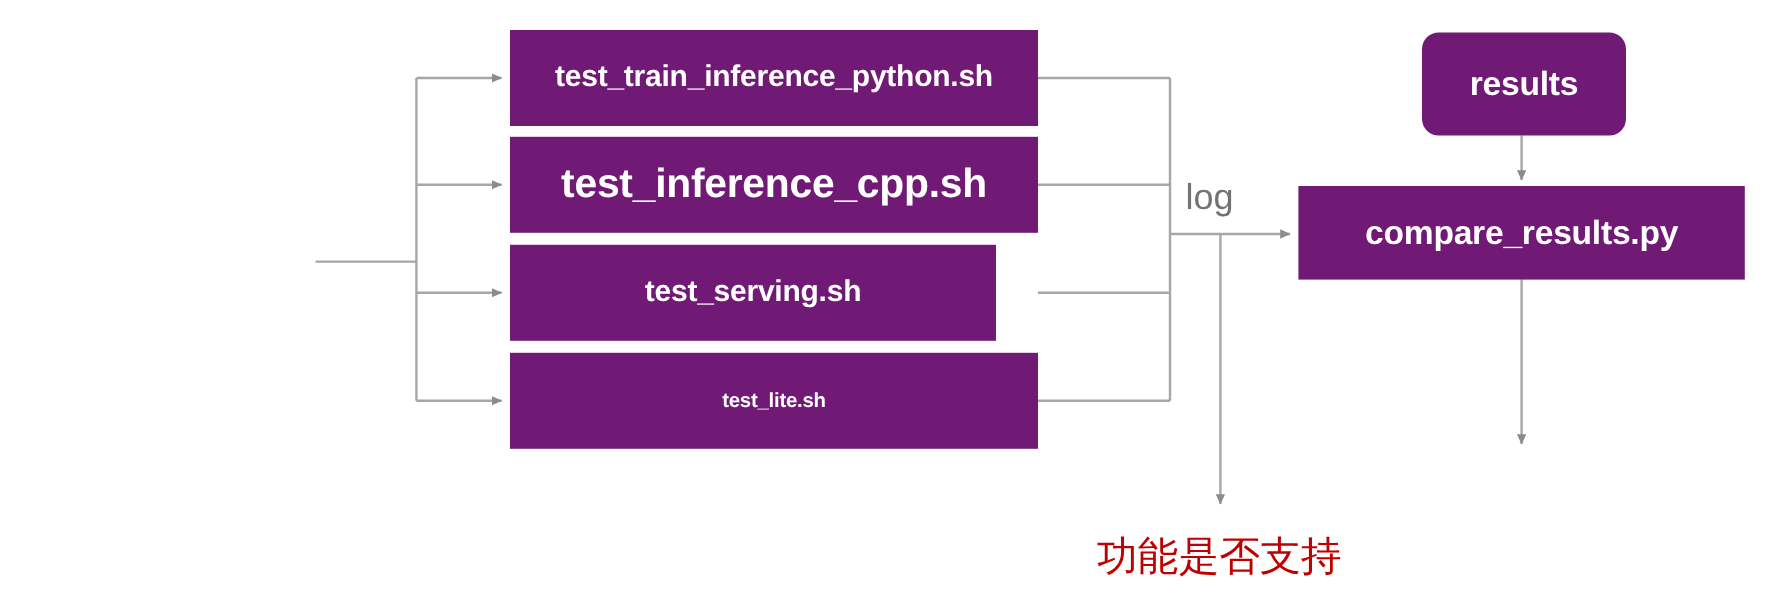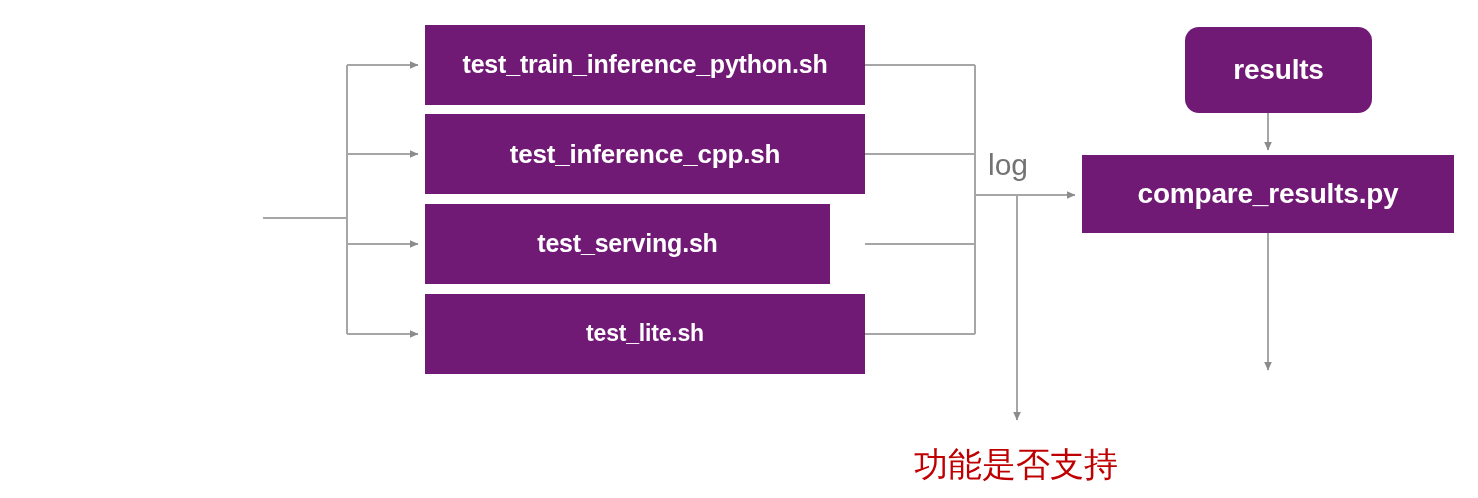--- a/index.html
+++ b/index.html
@@ -37,32 +37,32 @@
   #node-prepare {
     left: 18px;  top: 182px;  width: 245px; height: 71px;
     font-size: 27px;
   }
   #node-test-train {
     left: 425px; top: 25px;   width: 440px; height: 80px;
     font-size: 25px;
   }
   #node-test-cpp {
     left: 425px; top: 114px;  width: 440px; height: 80px;
-    font-size: 26px;
+    font-size: 34px;
   }
   #node-test-serving {
     left: 425px; top: 204px;  width: 405px; height: 80px;
     font-size: 25px;
   }
   #node-test-lite {
     left: 425px; top: 294px;  width: 440px; height: 80px;
-    font-size: 23px;
+    font-size: 17px;
   }
   #node-results {
-    left: 1185px; top: 27px;  width: 187px; height: 86px;
+    left: 1185px; top: 27px;  width: 170px; height: 86px;
     font-size: 28px;
   }
   #node-compare {
     left: 1082px; top: 155px; width: 372px; height: 78px;
     font-size: 28px;
   }
   .edge-label {
     position: absolute;
     color: #737373;
     font-size: 30px;

